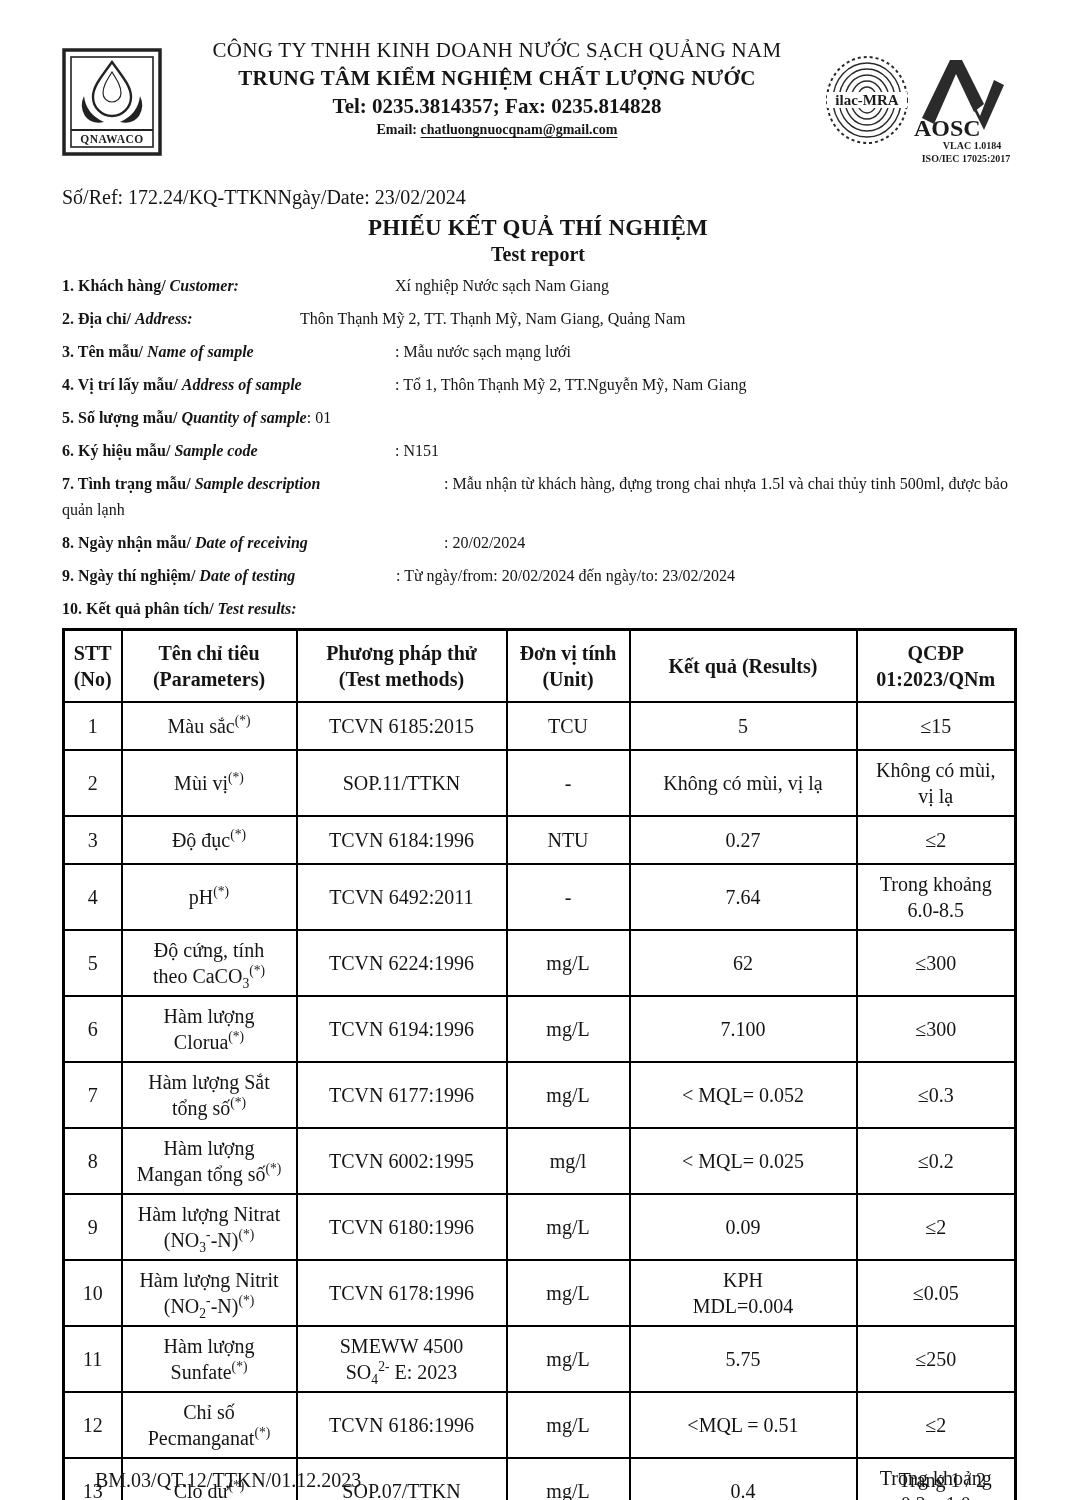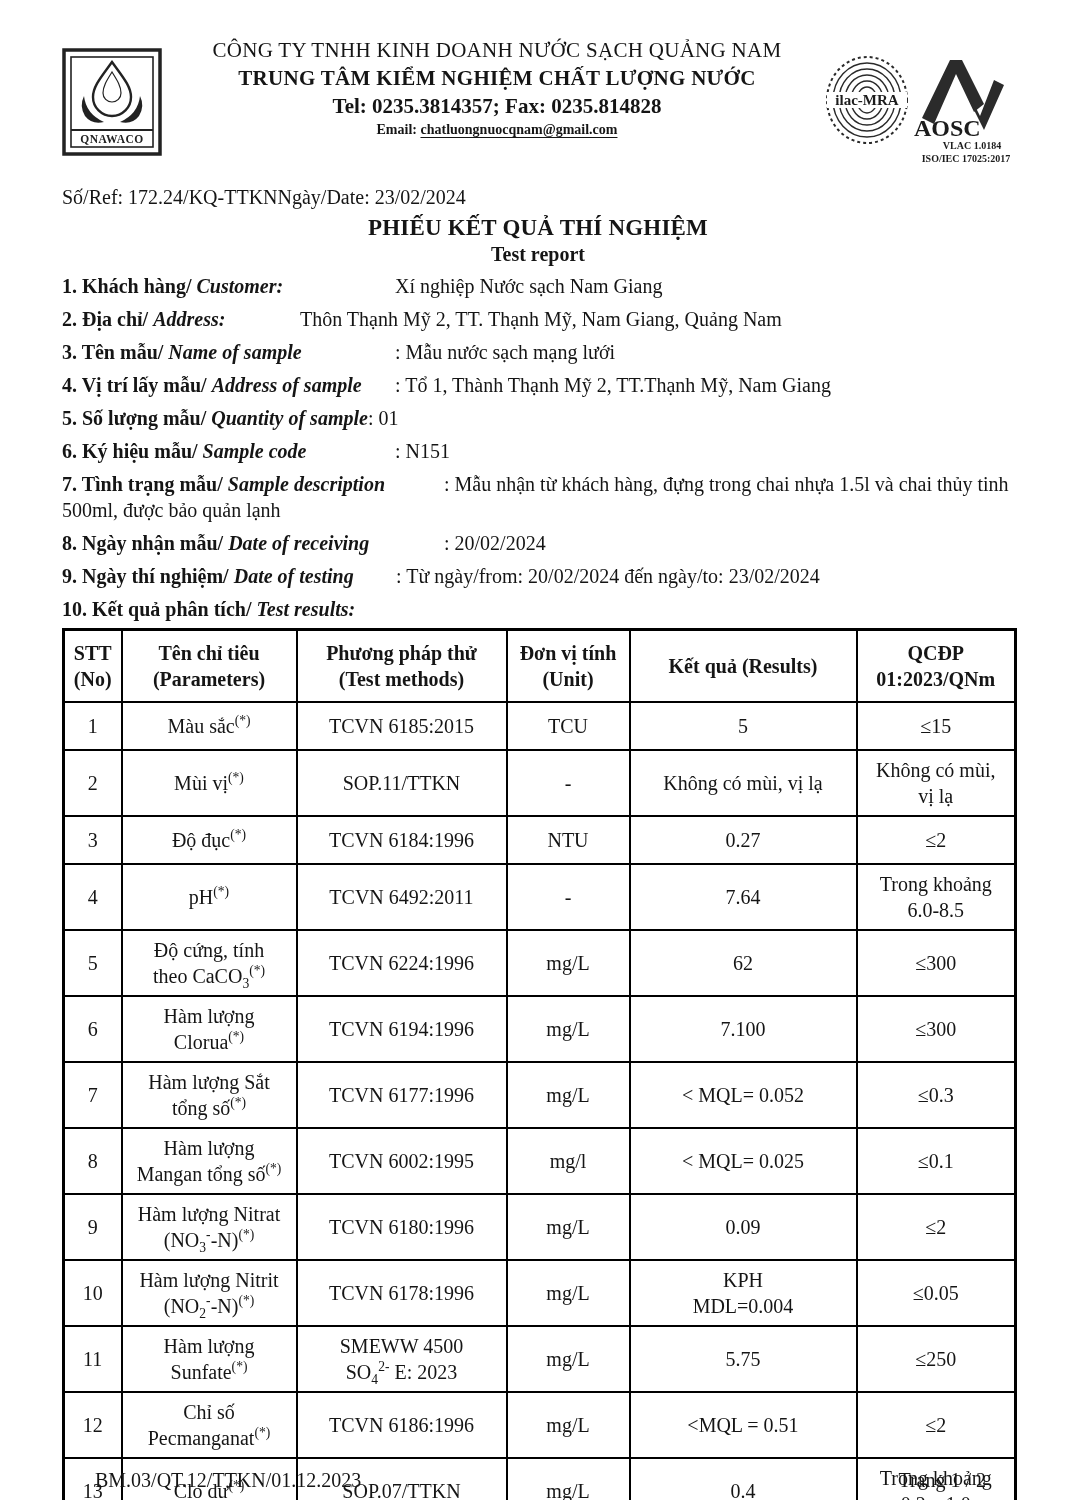--- a/index.html
+++ b/index.html
@@ -19,21 +19,21 @@
   .lh-line3 { font-size:21px; font-weight:bold; margin-top:4px;}
   .lh-line4 { font-size:21px; font-weight:bold; margin-top:3px;font-family:Liberation Serif, serif;}
   .lh-line5 { font-size:14px; font-weight:bold; margin-top:3px;}
   .email-link { font-weight:bold; text-decoration:underline; text-underline-offset:3px; color:#151515; }
   
   .refrow { display:flex; justify-content:flex-start; font-size:20px; margin-top:16px; }
   
   .title-vi { text-align:center; font-size:23px; font-weight:bold; margin-top:6px; letter-spacing:.2px;}
   .title-en { text-align:center; font-size:20px; font-weight:bold; margin-top:2px; }
   
-  .items { margin-top:0; font-size:20px; }
+  .items { margin-top:0; font-size:16px; }
   .item { margin-top:7px; line-height:26px; }
   .item .lbl { font-weight:bold; }
   .item .lbl-en { font-weight:bold; font-style:italic; }
   .ib { display:inline-block; vertical-align:top; }
   .w-a .ib { min-width:333px; }
   .w-b .ib { min-width:238px; }
   .w-d .ib { min-width:382px; }
   .w-e .ib { min-width:334px; }
   
   table.results { border-collapse:collapse; width:952px; margin-top:6px; table-layout:fixed; }
@@ -120,21 +120,21 @@
     <div class="item w-a">
       <span class="ib"><span class="lbl">1. Khách hàng/</span> <span class="lbl-en">Customer:</span></span><span>Xí nghiệp Nước sạch Nam Giang</span>
     </div>
     <div class="item w-b">
       <span class="ib"><span class="lbl">2. Địa chỉ/</span> <span class="lbl-en">Address:</span></span><span>Thôn Thạnh Mỹ 2, TT. Thạnh Mỹ, Nam Giang, Quảng Nam</span>
     </div>
     <div class="item w-a">
       <span class="ib"><span class="lbl">3. Tên mẫu/</span> <span class="lbl-en">Name of sample</span></span><span>: Mẫu nước sạch mạng lưới</span>
     </div>
     <div class="item w-a">
-      <span class="ib"><span class="lbl">4. Vị trí lấy mẫu/</span> <span class="lbl-en">Address of sample</span></span><span>: Tổ 1, Thành Thạnh Mỹ 2, TT.Thạnh Mỹ, Nam Giang</span>
+      <span class="ib"><span class="lbl">4. Vị trí lấy mẫu/</span> <span class="lbl-en">Address of sample</span></span><span>: Tổ 1, Thôn Thạnh Mỹ 2, TT.Nguyễn Mỹ, Nam Giang</span>
     </div>
     <div class="item">
       <span class="lbl">5. Số lượng mẫu/</span> <span class="lbl-en">Quantity of sample</span><span>: 01</span>
     </div>
     <div class="item w-a">
       <span class="ib"><span class="lbl">6. Ký hiệu mẫu/</span> <span class="lbl-en">Sample code</span></span><span>: N151</span>
     </div>
     <div class="item w-d">
       <span class="ib"><span class="lbl">7. Tình trạng mẫu/</span> <span class="lbl-en">Sample description</span></span><span>: Mẫu nhận từ khách hàng, đựng trong chai nhựa 1.5l và chai thủy tinh 500ml, được bảo quản lạnh</span>
     </div>
@@ -224,21 +224,21 @@
           <td>mg/L</td>
           <td>&lt; MQL= 0.052</td>
           <td>≤0.3</td>
         </tr>
         <tr class="tall">
           <td>8</td>
           <td>Hàm lượng<br>Mangan tổng số<sup>(*)</sup></td>
           <td>TCVN 6002:1995</td>
           <td>mg/l</td>
           <td>&lt; MQL= 0.025</td>
-          <td>≤0.1</td>
+          <td>≤0.2</td>
         </tr>
         <tr class="tall">
           <td>9</td>
           <td>Hàm lượng Nitrat<br>(NO<sub>3</sub><sup>-</sup>-N)<sup>(*)</sup></td>
           <td>TCVN 6180:1996</td>
           <td>mg/L</td>
           <td>0.09</td>
           <td>≤2</td>
         </tr>
         <tr class="tall">

